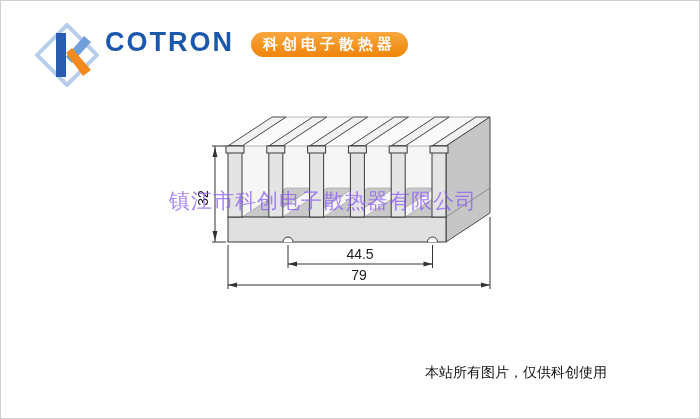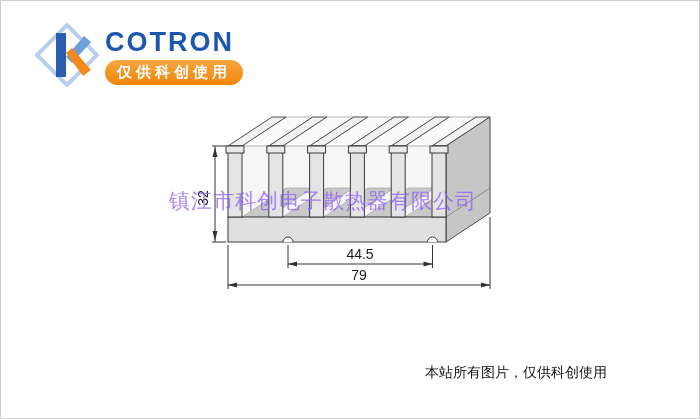--- a/index.html
+++ b/index.html
@@ -14,21 +14,21 @@
   }
   
   .logo {
     position: absolute;
     left: 34px;
     top: 22px;
     display: flex;
     align-items: flex-start;
     gap: 6px;
   }
-  .logo-text-col { display: flex; flex-direction: column; padding-top: 5px; }
+  .logo-text-col { display: flex; flex-direction: row; padding-top: 5px; gap: 17px; }
   .logo-name {
     color: #1a57ad;
     font-size: 27px;
     font-weight: bold;
     letter-spacing: 2px;
     line-height: 1.05;
   }
   .logo-badge {
     margin-top: 4px;
     background: linear-gradient(180deg, #f9a73f, #ef8408);
@@ -71,21 +71,21 @@
 
   <div class="logo">
     <svg width="64" height="64" viewBox="0 0 64 64">
       <polygon points="32,2 62,32 32,62 2,32" fill="none" stroke="#b7cfec" stroke-width="4"></polygon>
       <polygon points="21,10 31,10 31,54 21,54" fill="#2a5db0"></polygon>
       <polygon points="31,34 49,13 56,19 37,40" fill="#6f9fd8"></polygon>
       <polygon points="31,30 37,25 56,47 48,53" fill="#f28a1e"></polygon>
     </svg>
     <div class="logo-text-col">
       <span class="logo-name">COTRON</span>
-      <span class="logo-badge">仅供科创使用</span>
+      <span class="logo-badge">科创电子散热器</span>
     </div>
   </div>
 
   <svg class="drawing-svg" width="700" height="419" viewBox="0 0 700 419">
 
     <g fill="#f6f6f6">
       <rect x="241" y="145" width="26.8" height="71"></rect>
       <rect x="281.8" y="145" width="26.8" height="71"></rect>
       <rect x="322.6" y="145" width="26.8" height="71"></rect>
       <rect x="363.4" y="145" width="26.8" height="71"></rect>

